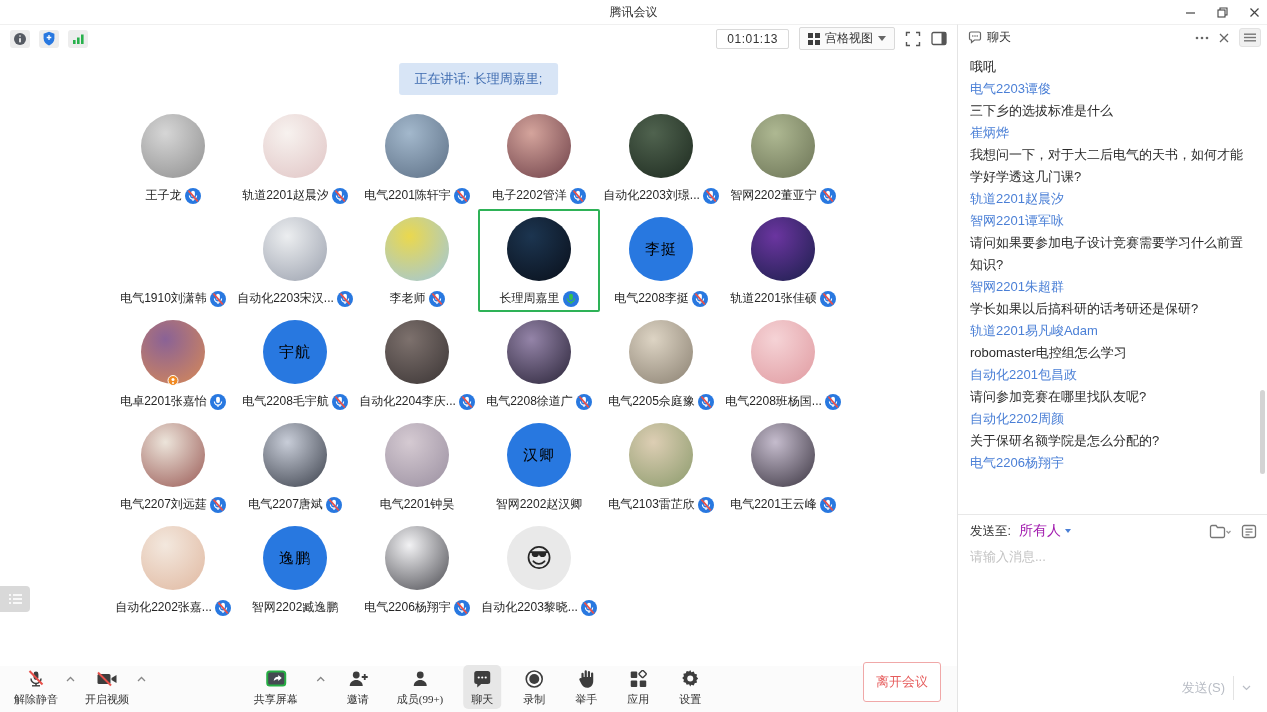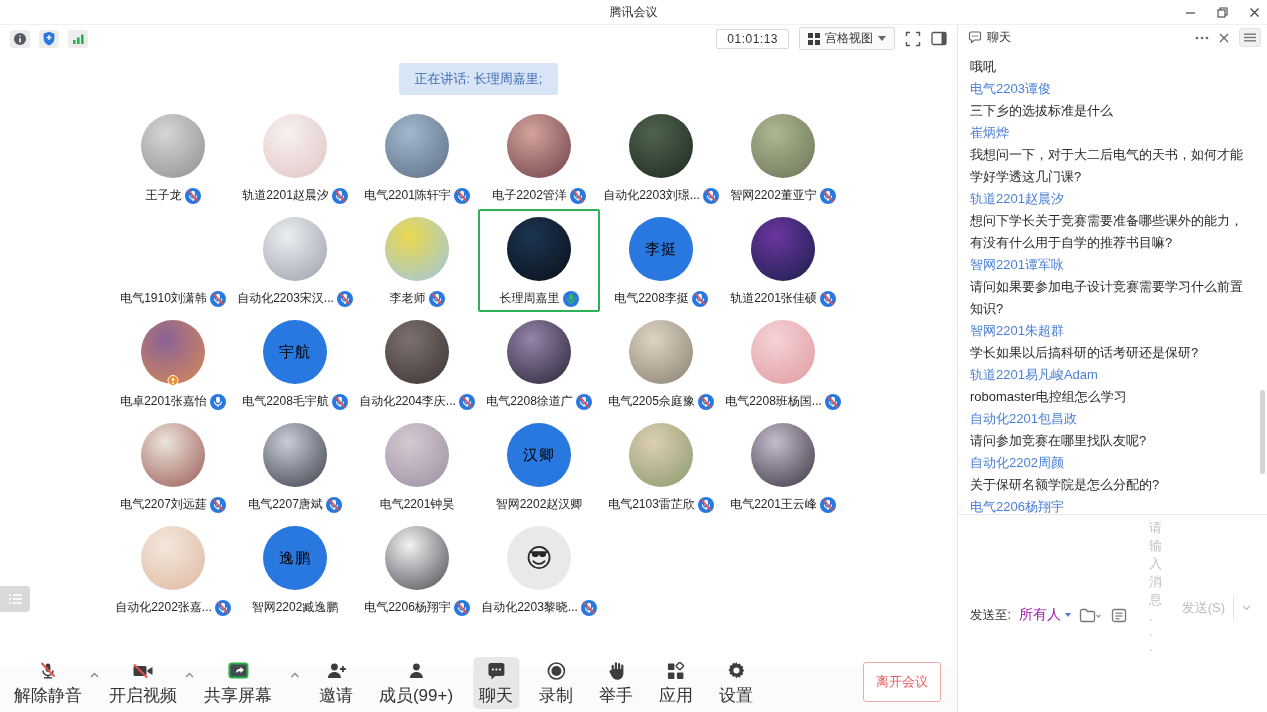--- a/index.html
+++ b/index.html
@@ -45,36 +45,36 @@
 
   
   .list-handle { position:absolute; left:0; top:561px; width:30px; height:26px; background:#d9d9d9; border-radius:0 4px 4px 0; display:flex; align-items:center; justify-content:center; cursor:pointer; }
 
   
   .bottom-bar { position:absolute; bottom:0; left:0; width:957px; height:46px; background:#fbfbfb; }
   .tb-group-left { position:absolute; left:8px; bottom:3px; display:flex; align-items:flex-end; gap:4px; }
   .tb-group-center { position:absolute; left:50%; transform:translateX(-50%); bottom:3px; display:flex; align-items:flex-end; gap:14px; }
   .tb-item { display:flex; flex-direction:column; align-items:center; gap:3px; padding:4px 6px 2px; border-radius:5px; cursor:pointer; min-width:38px; }
   .tb-item.active { background:#e7e7e7; }
-  .tb-label { font-size:17px; color:#333; white-space:nowrap; }
+  .tb-label { font-size:11px; color:#333; white-space:nowrap;font-family:Liberation Serif, serif; }
   .tb-icon { height:20px; display:flex; align-items:center; justify-content:center; }
   .tb-chevron { align-self:center; margin:0 0 16px -2px; cursor:pointer; }
   .leave-btn { position:absolute; right:16px; bottom:10px; border:1px solid #f0a8a8; color:#e65c5c; background:#fff; font-size:13px; padding:10px 12px; border-radius:3px; cursor:pointer; }
 
   
   .chat-panel { position:absolute; top:24px; left:957px; width:310px; height:688px; background:#fff; border-left:1px solid #e4e4e4; border-top:1px solid #f0f0f0; display:flex; flex-direction:column; }
   .chat-header { height:25px; display:flex; align-items:center; padding:0 6px 0 10px; flex:none; }
   .chat-title { font-size:12px; color:#333; margin-left:5px; }
   .ch-right { margin-left:auto; display:flex; align-items:center; gap:10px; }
   .menu-chip { width:22px; height:19px; background:#f0f0f0; border:1px solid #e2e2e2; border-radius:3px; display:flex; align-items:center; justify-content:center; cursor:pointer; }
   .chat-msgs { flex:1; overflow:hidden; padding:6px 12px 0; position:relative; }
   .msg { font-size:13px; line-height:22px; color:#2b2b2b; word-break:break-all; }
   .msg.sender { color:#4a7fd6; cursor:pointer; }
   .chat-scrollthumb { position:absolute; right:2px; top:340px; width:5px; height:84px; border-radius:3px; background:#d4d4d4; cursor:pointer; }
-  .chat-footer { flex:none; border-top:1px solid #e8e8e8; height:198px; display:flex; flex-direction:row; }
+  .chat-footer { flex:none; border-top:1px solid #e8e8e8; height:198px; display:flex; flex-direction:column; }
   .sendto-row { display:flex; align-items:center; padding:7px 10px 4px 12px; gap:8px; }
   .sendto-label { font-size:12.5px; color:#333; }
   .sendto-value { font-size:14px; color:#a21caf; display:flex; align-items:center; gap:4px; cursor:pointer; }
   .sendto-value .caret-down { border-top-color:#4a7fd6; border-left-width:3.5px; border-right-width:3.5px; border-top-width:4.5px; }
   .sendto-icons { margin-left:auto; display:flex; align-items:center; gap:10px; }
   .chat-input { border:none; outline:none; resize:none; font-family:inherit; font-size:13px; color:#333; padding:4px 12px; flex:1; }
   .chat-input::placeholder { color:#c3c3c3; }
   .send-row { display:flex; justify-content:flex-end; align-items:center; padding:0 12px 12px; gap:0; }
   .send-btn { font-size:13px; color:#b9bdc5; padding:3px 8px; border-right:1px solid #e3e3e3; cursor:pointer; }
   .send-caret { padding:0 4px 0 8px; cursor:pointer; }
@@ -699,21 +699,20 @@
   </div>
 
   <div class="chat-msgs">
 
   <div class="msg text">哦吼</div>
       <div class="msg sender">电气2203谭俊</div>
       <div class="msg text">三下乡的选拔标准是什么</div>
       <div class="msg sender">崔炳烨</div>
       <div class="msg text">我想问一下，对于大二后电气的天书，如何才能学好学透这几门课?</div>
       <div class="msg sender">轨道2201赵晨汐</div>
-      <div class="msg text">想问下学长关于竞赛需要准备哪些课外的能力，有没有什么用于自学的推荐书目嘛?</div>
       <div class="msg sender">智网2201谭军咏</div>
       <div class="msg text">请问如果要参加电子设计竞赛需要学习什么前置知识?</div>
       <div class="msg sender">智网2201朱超群</div>
       <div class="msg text">学长如果以后搞科研的话考研还是保研?</div>
       <div class="msg sender">轨道2201易凡峻Adam</div>
       <div class="msg text">robomaster电控组怎么学习</div>
       <div class="msg sender">自动化2201包昌政</div>
       <div class="msg text">请问参加竞赛在哪里找队友呢?</div>
       <div class="msg sender">自动化2202周颜</div>
       <div class="msg text">关于保研名额学院是怎么分配的?</div>

